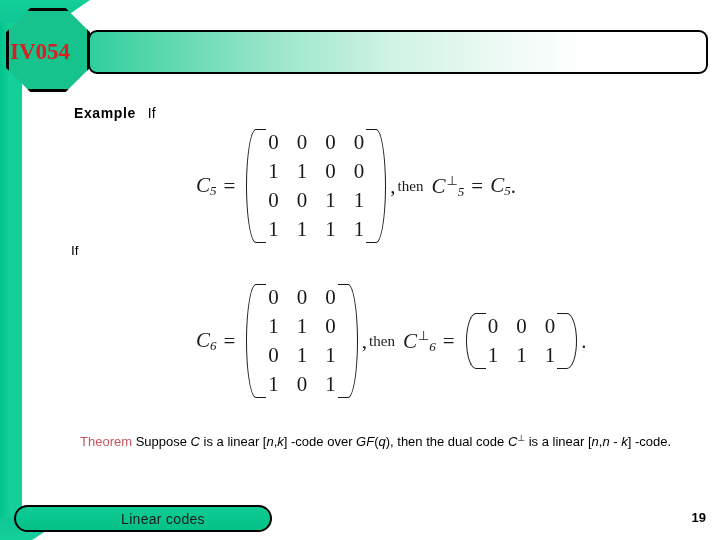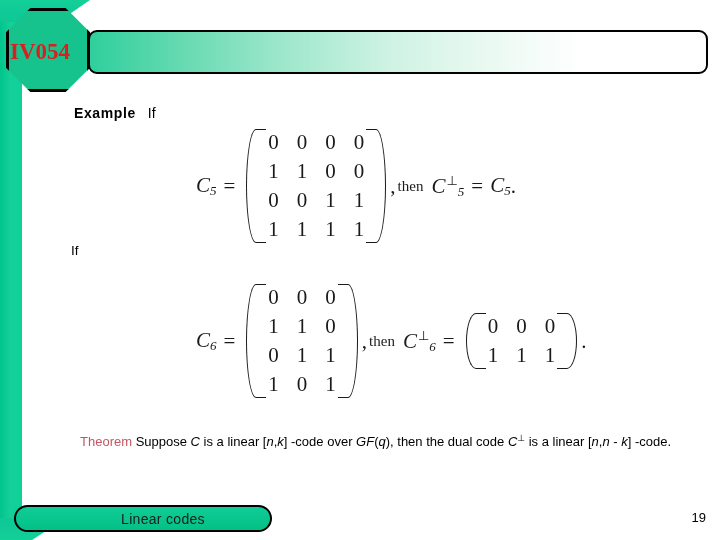--- a/index.html
+++ b/index.html
@@ -266,21 +266,21 @@
     font-size: 14px;
     color: #1b1b1b;
     letter-spacing: 0.3px;
     padding-left: 40px;
   }
   .page-number {
     position: absolute;
     right: 14px;
     top: 510px;
     font-size: 13px;
-    font-weight: normal;
+    font-weight: bold;
     color: #000000;
   }
 </style>
 </head>
 <body>
 
 <div id="slide">
 
   <div class="left-bar"></div>
   <div class="left-bar-top-diag"></div>

